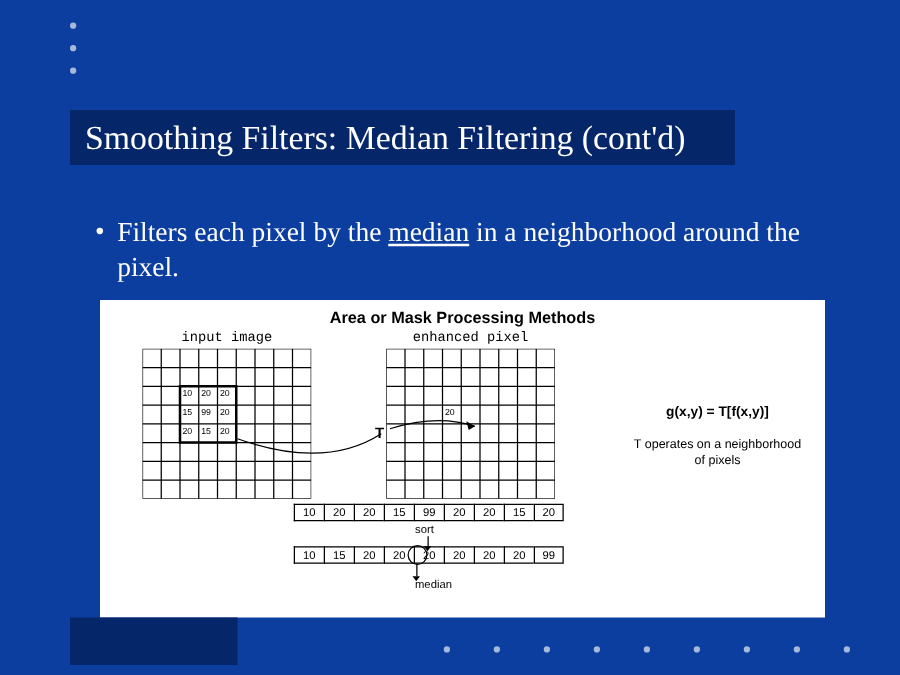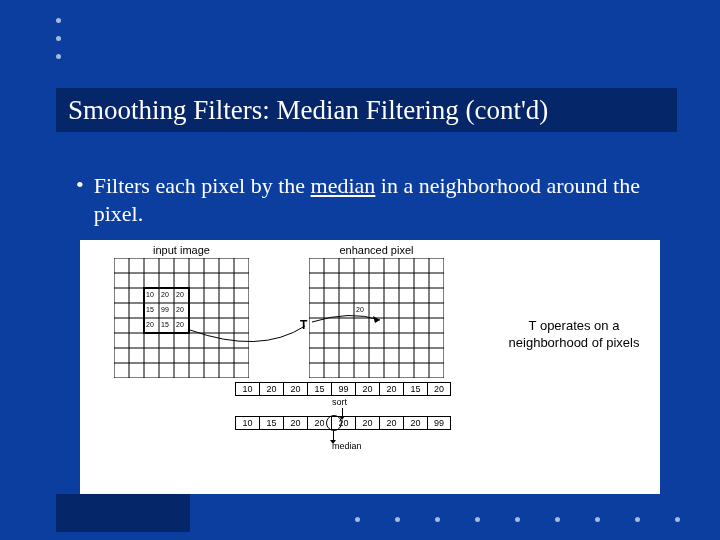--- a/index.html
+++ b/index.html
@@ -35,21 +35,21 @@
   .bottom-dots span {
     width: 5px;
     height: 5px;
     background: #a8b8d8;
     border-radius: 50%;
   }
   .title-bar {
     position: absolute;
     top: 88px;
     left: 56px;
-    width: 621px;
+    width: 532px;
     height: 44px;
     background: #06266a;
     display: flex;
     align-items: center;
     padding-left: 12px;
   }
   .title-bar h1 {
     color: white;
     font-size: 27px;
     font-weight: normal;
@@ -88,21 +88,21 @@
   }
   .fig-row {
     display: flex;
     align-items: center;
     justify-content: space-between;
     padding: 4px 16px 0 34px;
     position: relative;
   }
   .img-col { display: flex; flex-direction: column; align-items: center; }
   .img-label {
-    font-family: Liberation Sans, sans-serif;
+    font-family: Liberation Mono, monospace;
     font-size: 11px;
     color: #000;
     margin-bottom: 2px;
   }
   .grid {
     position: relative;
     width: 135px;
     height: 120px;
   }
   .grid svg { display: block; }
@@ -115,21 +115,21 @@
   .eq-col {
     font-family: Arial, sans-serif;
     font-size: 11px;
     font-weight: bold;
     color: #000;
     text-align: center;
     width: 140px;
     padding-top: 34px;
   }
   .eq-sub {
-    font-size: 13px;
+    font-size: 10px;
     font-weight: normal;
     margin-top: 13px;
     line-height: 1.3;
   }
   .t-label {
     position: absolute;
     font-family: Arial, sans-serif;
     font-weight: bold;
     font-size: 12px;
     color: #000;
@@ -236,20 +236,21 @@
 </div>
 
 <div class="bullet-area">
   <span class="dot">•</span>
   <span class="txt">
     <span>Filters each pixel by the </span><span class="u">median</span><span> in a neighborhood around the pixel.</span>
   </span>
 </div>
 
 <div class="figure">
+  <div class="fig-title">Area or Mask Processing Methods</div>
 
   <div class="fig-row">
     <div class="img-col">
       <div class="img-label">input image</div>
       <div class="grid">
         <svg width="135" height="120">
           <rect x="0" y="0" width="135" height="120" fill="none" stroke="#000"></rect>
           <line x1="15" y1="0" x2="15" y2="120" stroke="#000"></line>
           <line x1="30" y1="0" x2="30" y2="120" stroke="#000"></line>
           <line x1="45" y1="0" x2="45" y2="120" stroke="#000"></line>
@@ -300,20 +301,21 @@
           <line x1="0" y1="60" x2="135" y2="60" stroke="#000"></line>
           <line x1="0" y1="75" x2="135" y2="75" stroke="#000"></line>
           <line x1="0" y1="90" x2="135" y2="90" stroke="#000"></line>
           <line x1="0" y1="105" x2="135" y2="105" stroke="#000"></line>
         </svg>
         <span class="cell-nums" style="left:47px;top:48px">20</span>
       </div>
     </div>
 
     <div class="eq-col">
+      <div>g(x,y) = T[f(x,y)]</div>
       <div class="eq-sub">T operates on a neighborhood of pixels</div>
     </div>
 
     <svg width="580" height="150" style="position:absolute;top:0;left:0;pointer-events:none">
       <path d="M 110 90 Q 180 115 225 86" fill="none" stroke="#000" stroke-width="1"></path>
       <path d="M 232 82 Q 270 70 300 80" fill="none" stroke="#000" stroke-width="1"></path>
       <polygon points="300,80 293,76 295,83" fill="#000"></polygon>
     </svg>
   </div>
 

